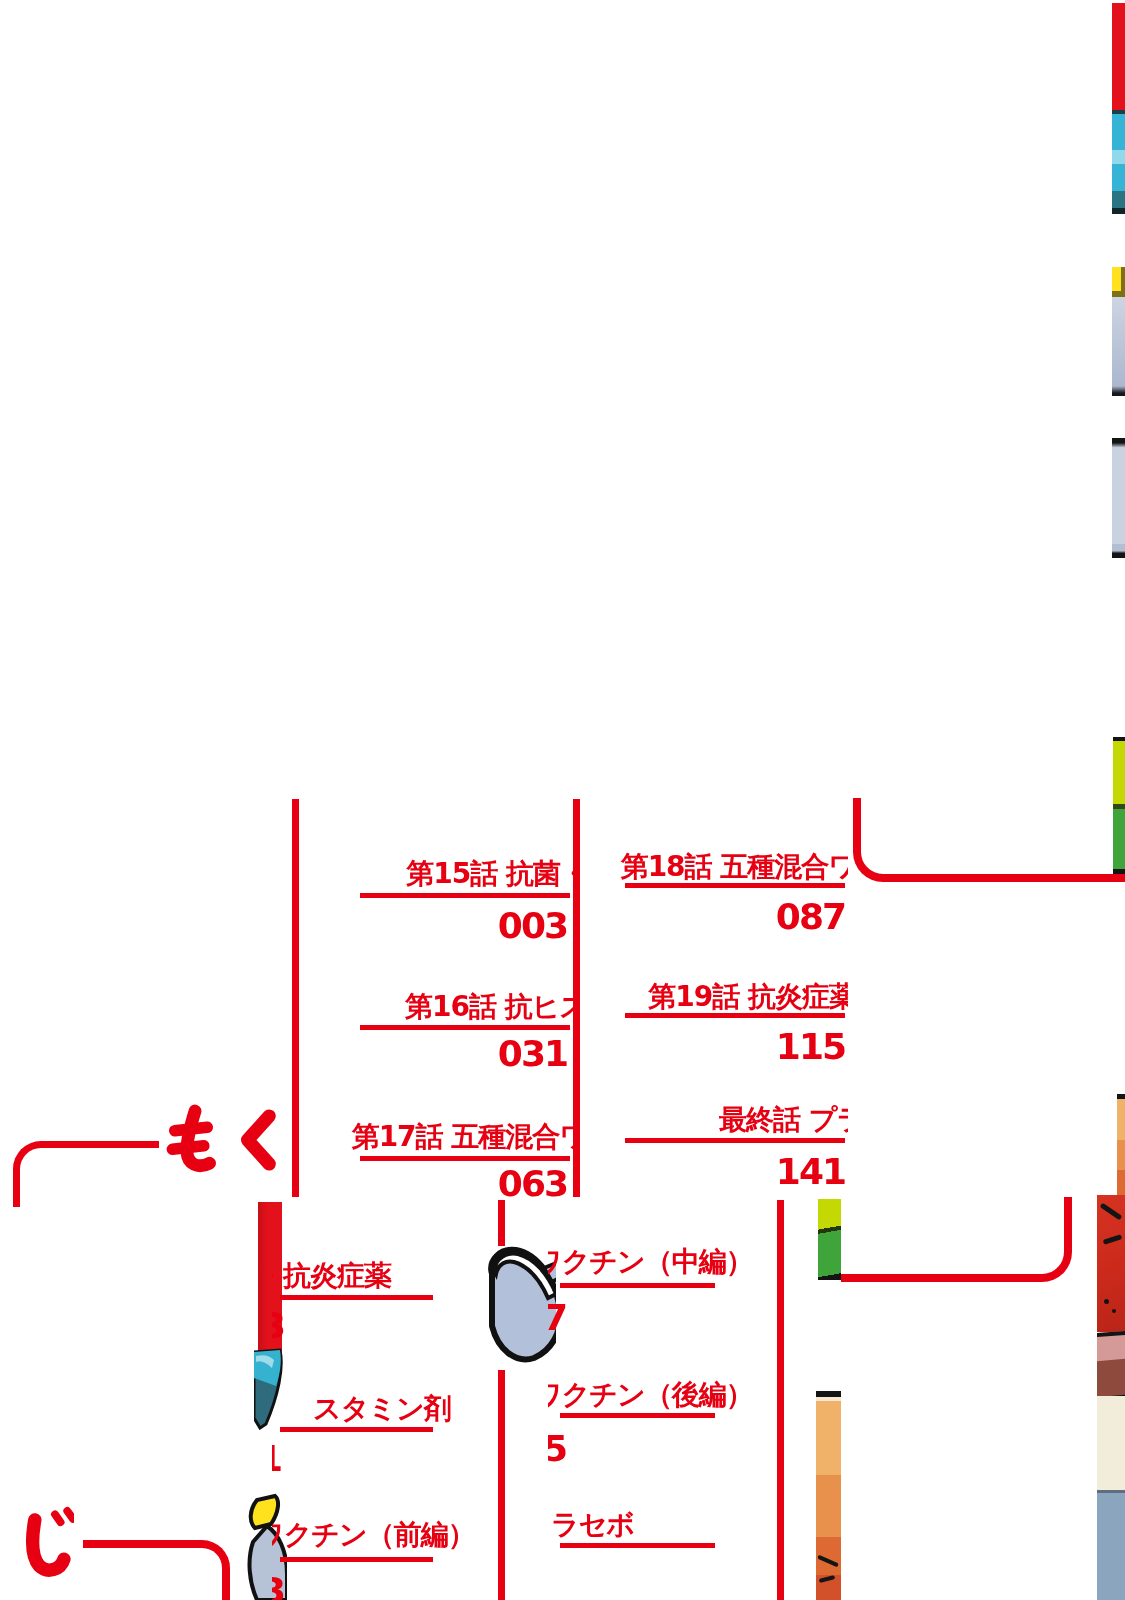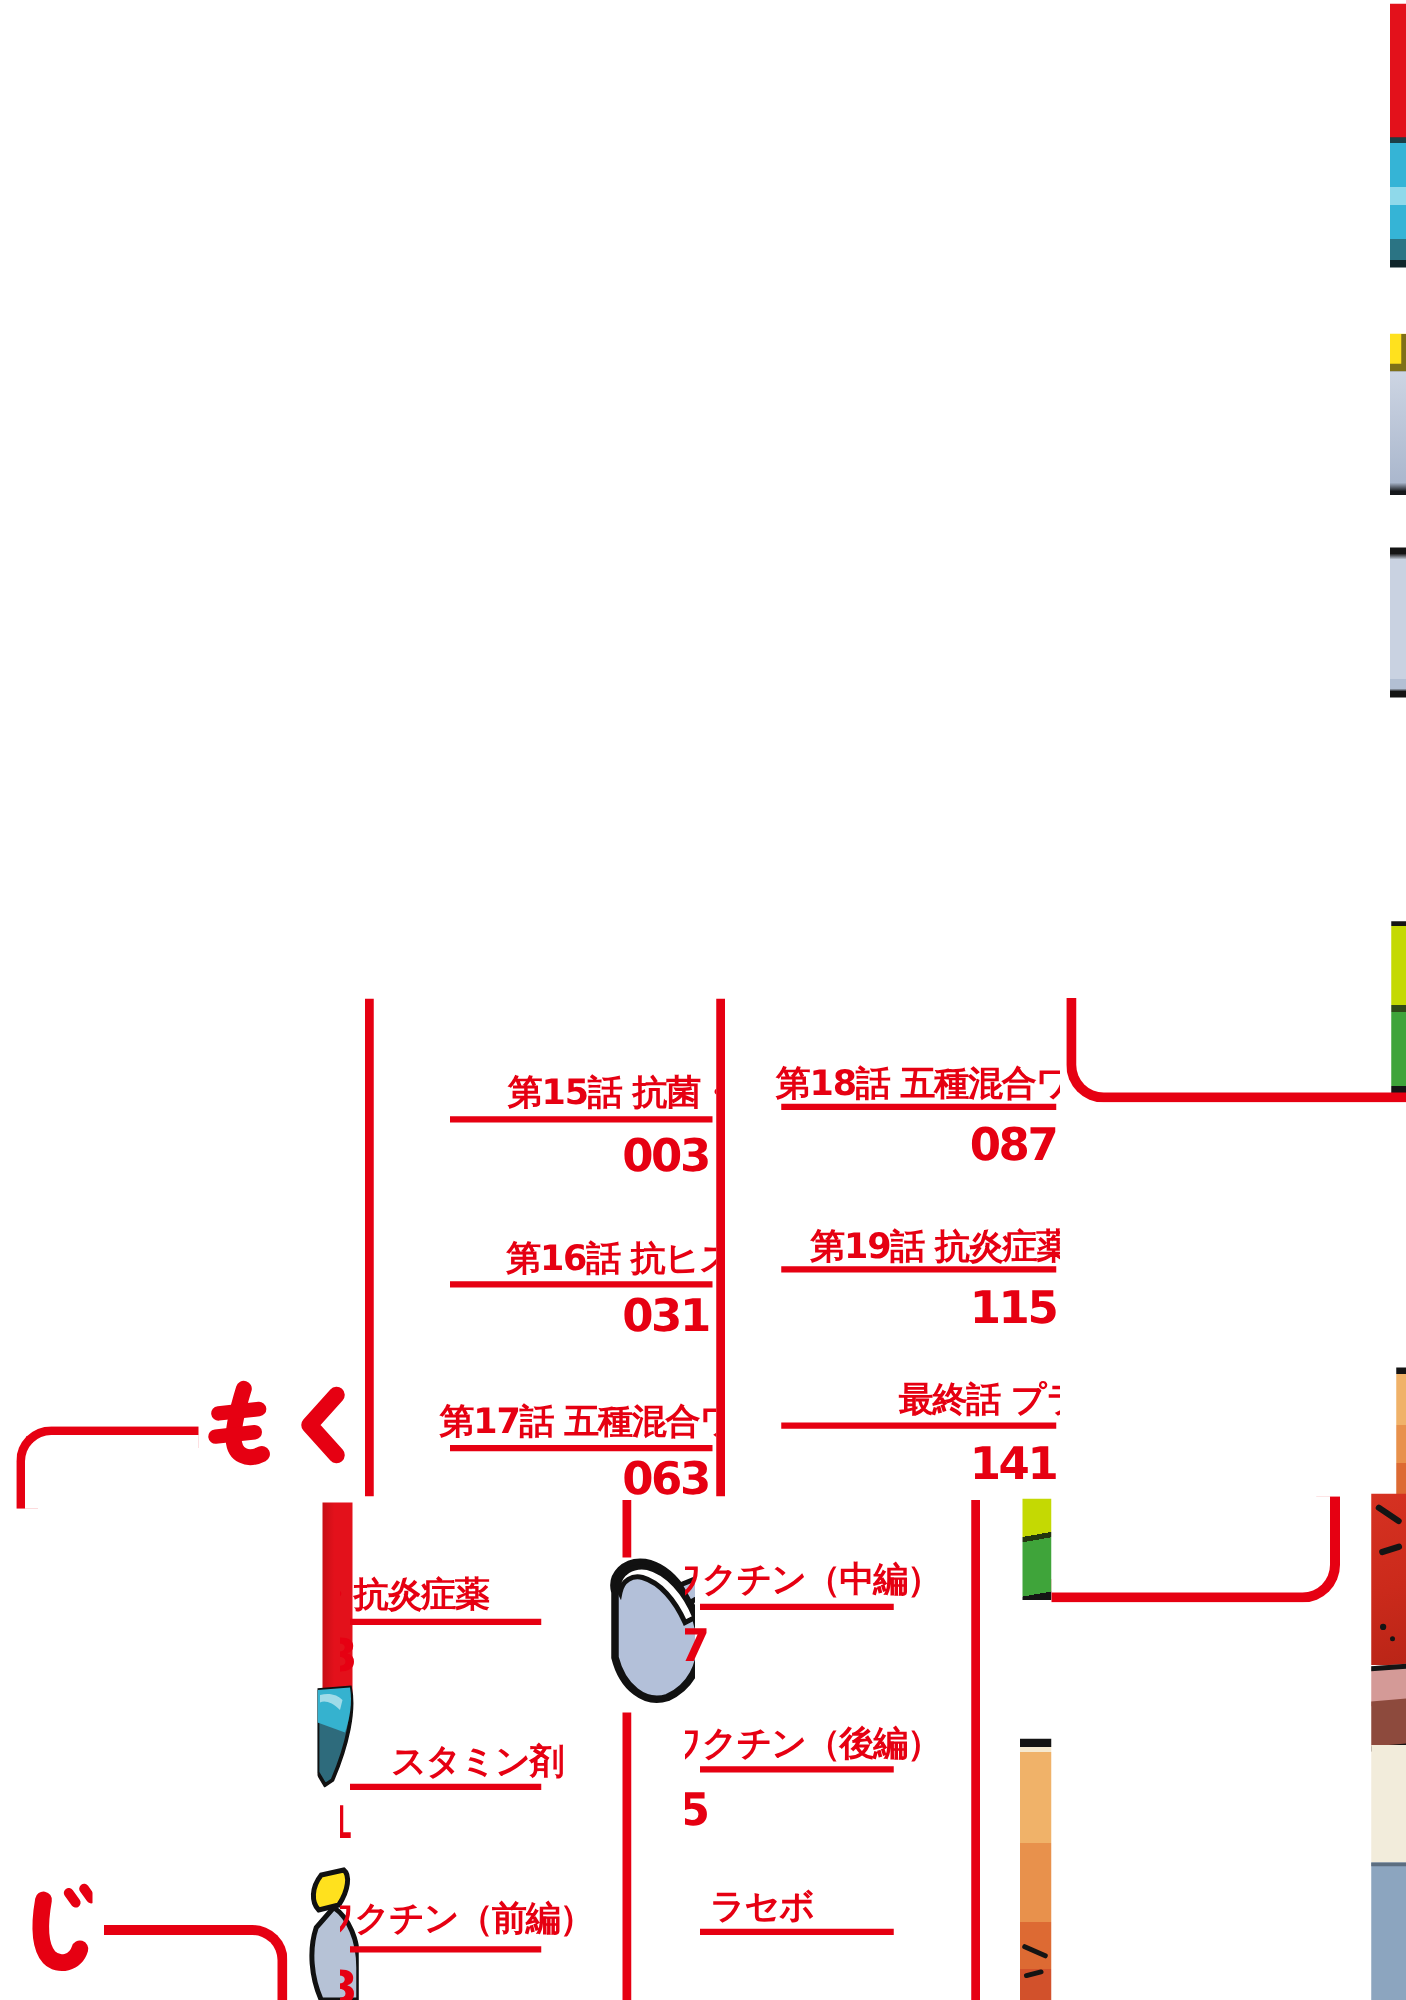--- a/index.html
+++ b/index.html
@@ -161,25 +161,25 @@
     <div class="toc-title" style="top:197px;left:8px;margin-left:33px;">スタミン剤</div>
     <div class="underline" style="top:230px;left:8px;width:153px;"></div>
     <div class="toc-num" style="top:244px;left:-14px;">1</div>
 
     <div class="toc-title" style="top:323px;left:-16px;">ワクチン（前編）</div>
     <div class="underline" style="top:360px;left:8px;width:153px;"></div>
     <div class="toc-num" style="top:376px;left:-11px;">3</div>
   </div>
 
   <div class="col-clip" style="left:548px;top:1197px;width:229px;height:403px;">
-    <div class="toc-title" style="top:52px;left:-14px;">ワクチン（中編）</div>
+    <div class="toc-title" style="top:52px;left:-14px;font-family:Liberation Mono, monospace;">ワクチン（中編）</div>
     <div class="underline" style="top:86px;left:12px;width:155px;"></div>
     <div class="toc-num" style="top:103px;left:-5px;">7</div>
 
     <div class="toc-title" style="top:183px;left:-14px;">ワクチン（後編）</div>
     <div class="underline" style="top:216px;left:12px;width:155px;"></div>
     <div class="toc-num" style="top:234px;left:-5px;">5</div>
 
-    <div class="toc-title" style="top:313px;left:20px;">ラセボ</div>
+    <div class="toc-title" style="top:313px;left:3px;">ラセボ</div>
     <div class="underline" style="top:346px;left:12px;width:155px;"></div>
   </div>
 
 </div>
 
 </body></html>

